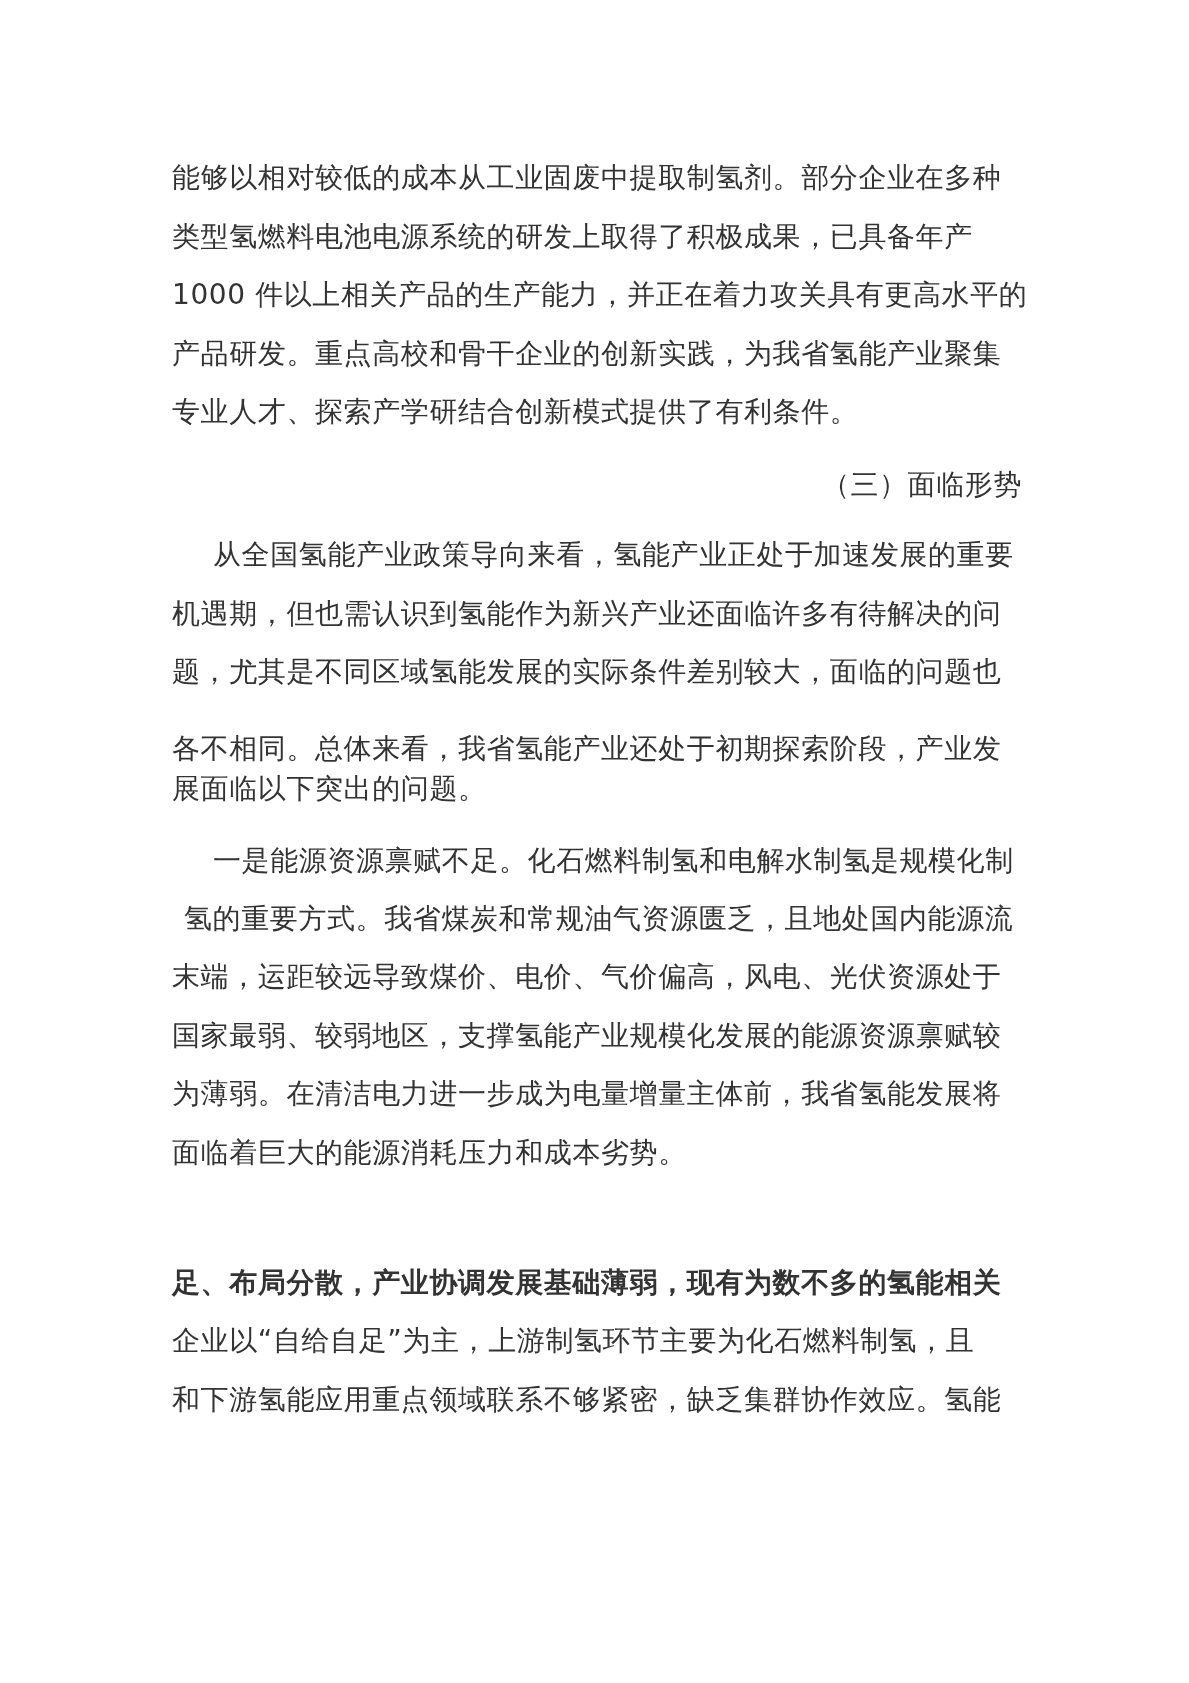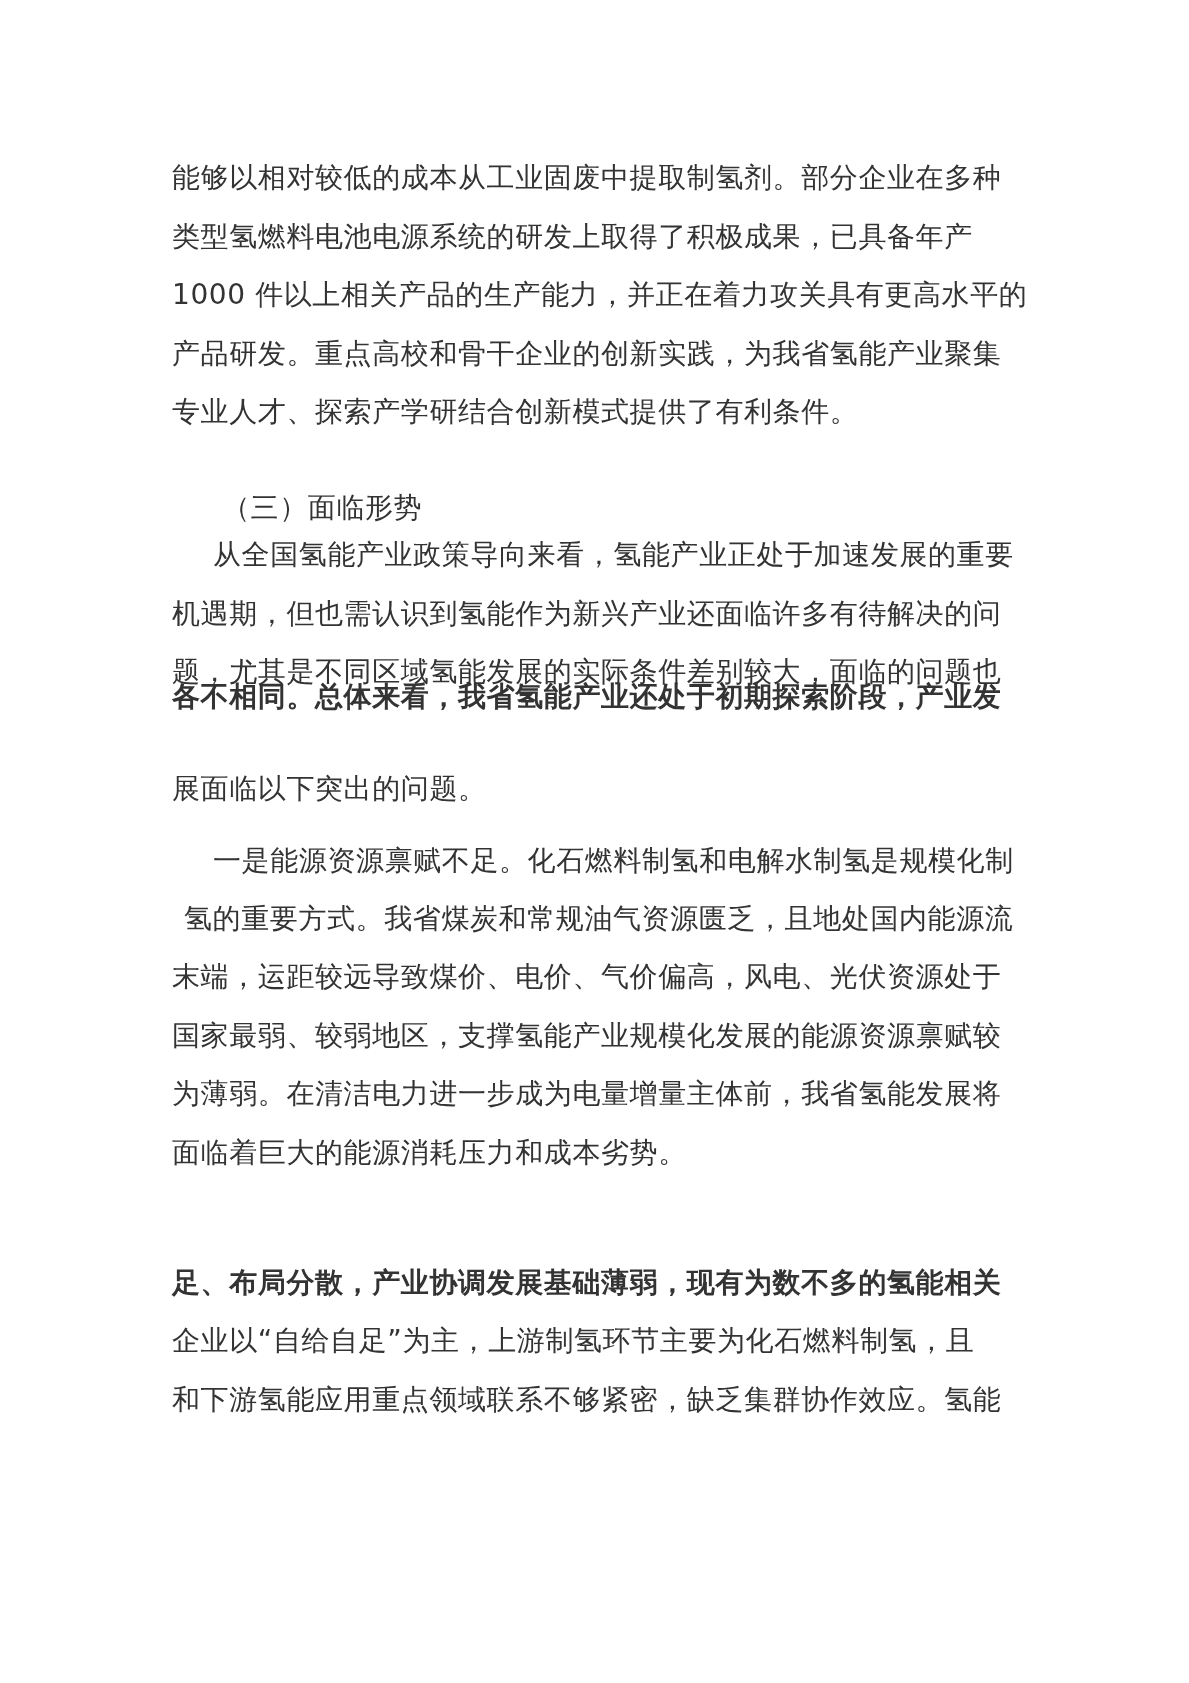--- a/index.html
+++ b/index.html
@@ -38,26 +38,26 @@
 <body>
 
 <div class="page">
 
   <div class="line" style="top:158px;">能够以相对较低的成本从工业固废中提取制氢剂。部分企业在多种</div>
   <div class="line" style="top:217px;">类型氢燃料电池电源系统的研发上取得了积极成果，已具备年产</div>
   <div class="line" style="top:275px;">1000 件以上相关产品的生产能力，并正在着力攻关具有更高水平的</div>
   <div class="line" style="top:334px;">产品研发。重点高校和骨干企业的创新实践，为我省氢能产业聚集</div>
   <div class="line" style="top:392px;">专业人才、探索产学研结合创新模式提供了有利条件。</div>
 
-  <div class="line heading-indent" style="top:488px;">（三）面临形势</div>
+  <div class="line heading-indent" style="top:465px;text-align:right;">（三）面临形势</div>
 
   <div class="line indent" style="top:535px;">从全国氢能产业政策导向来看，氢能产业正处于加速发展的重要</div>
   <div class="line" style="top:594px;">机遇期，但也需认识到氢能作为新兴产业还面临许多有待解决的问</div>
   <div class="line" style="top:652px;">题，尤其是不同区域氢能发展的实际条件差别较大，面临的问题也</div>
-  <div class="line" style="top:677px;font-weight:bold;">各不相同。总体来看，我省氢能产业还处于初期探索阶段，产业发</div>
+  <div class="line" style="top:729px;">各不相同。总体来看，我省氢能产业还处于初期探索阶段，产业发</div>
   <div class="line" style="top:769px;">展面临以下突出的问题。</div>
 
   <div class="line indent" style="top:841px;">一是能源资源禀赋不足。化石燃料制氢和电解水制氢是规模化制</div>
   <div class="line" style="top:899px;margin-left:12px;">氢的重要方式。我省煤炭和常规油气资源匮乏，且地处国内能源流</div>
   <div class="line" style="top:957px;">末端，运距较远导致煤价、电价、气价偏高，风电、光伏资源处于</div>
   <div class="line" style="top:1016px;">国家最弱、较弱地区，支撑氢能产业规模化发展的能源资源禀赋较</div>
   <div class="line" style="top:1074px;">为薄弱。在清洁电力进一步成为电量增量主体前，我省氢能发展将</div>
   <div class="line" style="top:1133px;">面临着巨大的能源消耗压力和成本劣势。</div>
 
   <div class="line" style="top:1263px;font-weight:bold;">足、布局分散，产业协调发展基础薄弱，现有为数不多的氢能相关</div>

